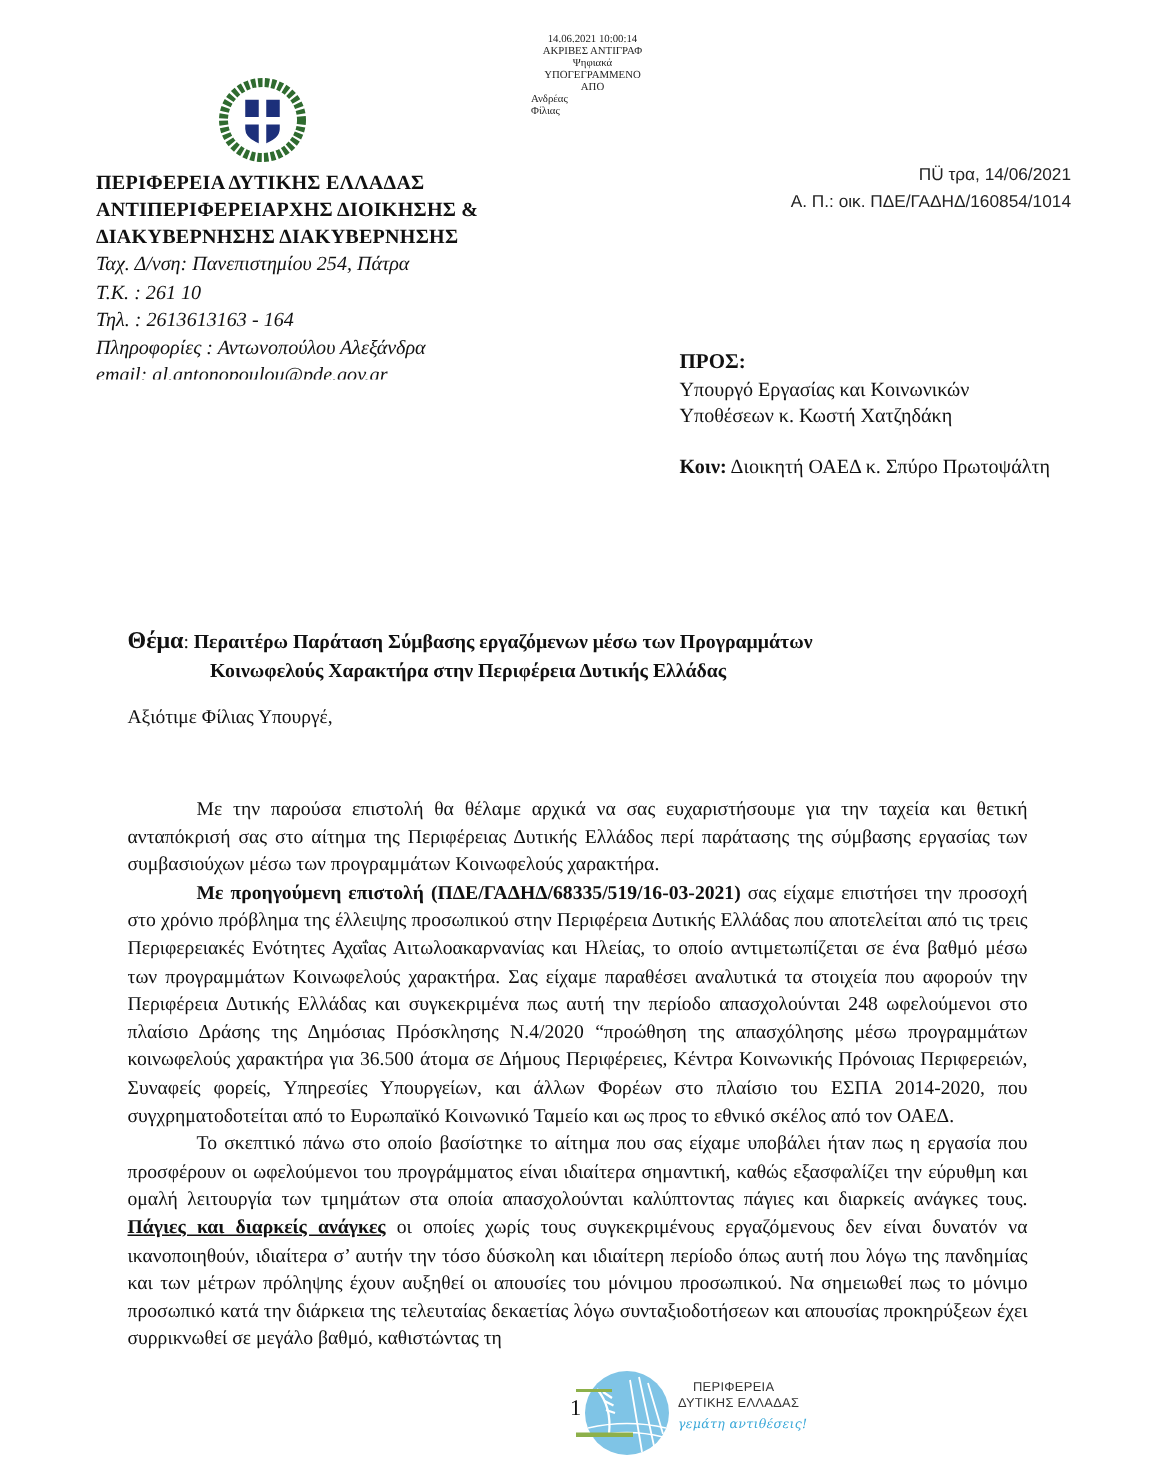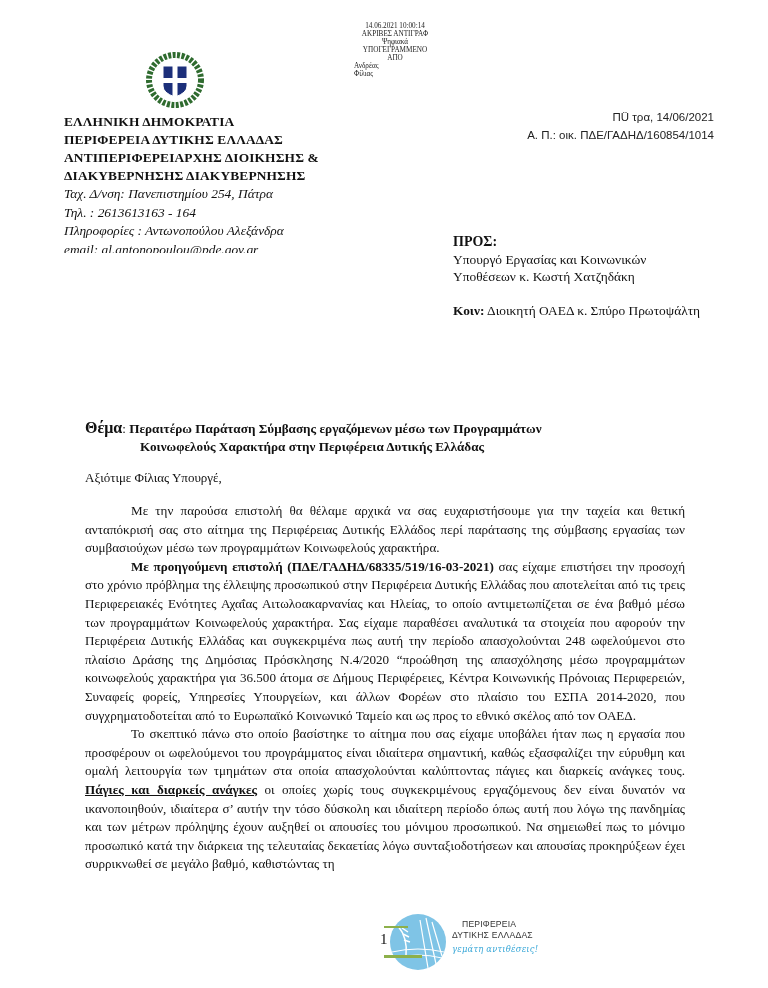--- a/index.html
+++ b/index.html
@@ -34,21 +34,21 @@
   #subject { position: absolute; left: 85px; top: 419px; width: 600px; font-family: "Liberation Serif", serif; }
   #subject .label { font-weight: bold; font-size: 16px; }
   #subject .colon { font-size: 13px; }
   #subject .s1 { font-weight: bold; font-size: 13.2px; }
   #subject .s2 { display: block; font-weight: bold; font-size: 13.2px; padding-left: 55px; margin-top: 2px; }
 
   
   #salutation { position: absolute; left: 85px; top: 470px; font-family: "Liberation Serif", serif; font-size: 13px; }
 
   
-  #body { position: absolute; left: 85px; top: 502px; width: 600px; font-family: "Liberation Serif", serif; font-size: 13.1px; line-height: 18.6px; text-align: justify; }
+  #body { position: absolute; left: 85px; top: 530px; width: 600px; font-family: "Liberation Serif", serif; font-size: 13.1px; line-height: 18.6px; text-align: justify; }
   #body p { margin: 0; text-indent: 46px; }
   #body b { font-weight: bold; }
   #body .u { text-decoration: underline; font-weight: bold; }
 
   
   #footer-logo { position: absolute; left: 384px; top: 912px; width: 160px; height: 60px; }
   #footer-page { position: absolute; left: 380px; top: 931px; font-family: "Liberation Serif", serif; font-size: 15px; color: #111; }
   #footer-text { position: absolute; left: 452px; top: 919px; font-family: "Liberation Sans", sans-serif; font-size: 8.6px; line-height: 11px; color: #333; letter-spacing: 0.2px; }
   #footer-text span { display: block; }
   #footer-text .slogan { font-family: "DejaVu Serif", serif; font-style: italic; color: #3aa8d8; font-size: 8.4px; margin-top: 3px; }
@@ -70,25 +70,25 @@
   <span class="l">14.06.2021 10:00:14</span>
   <span class="l">ΑΚΡΙΒΕΣ ΑΝΤΙΓΡΑΦ</span>
   <span class="l">Ψηφιακά</span>
   <span class="l">ΥΠΟΓΕΓΡΑΜΜΕΝΟ</span>
   <span class="l">ΑΠΟ</span>
   <span class="l left">Ανδρέας</span>
   <span class="l left">Φίλιας</span>
 </div>
 
 <div id="sender">
-  <span class="org">ΕΛΛΗΝΙΚΗ ΔΗΜΟΚΡΑΤΙΑ</span>
   <span class="org">ΠΕΡΙΦΕΡΕΙΑ ΔΥΤΙΚΗΣ ΕΛΛΑΔΑΣ</span>
   <span class="org">ΑΝΤΙΠΕΡΙΦΕΡΕΙΑΡΧΗΣ ΔΙΟΙΚΗΣΗΣ &amp;</span>
   <span class="org">ΔΙΑΚΥΒΕΡΝΗΣΗΣ ΔΙΑΚΥΒΕΡΝΗΣΗΣ</span>
   <span class="info">Ταχ. Δ/νση: Πανεπιστημίου 254, Πάτρα</span>
+  <span class="info">Τ.Κ. : 261 10</span>
   <span class="info">Τηλ. : 2613613163 - 164</span>
   <span class="info">Πληροφορίες : Αντωνοπούλου Αλεξάνδρα</span>
   <span class="info email">email: al.antonopoulou@pde.gov.gr</span>
 </div>
 
 <div id="dateref">
   <span>ΠÜ τρα, 14/06/2021</span>
   <span>Α. Π.: οικ. ΠΔΕ/ΓΑΔΗΔ/160854/1014</span>
 </div>
 

